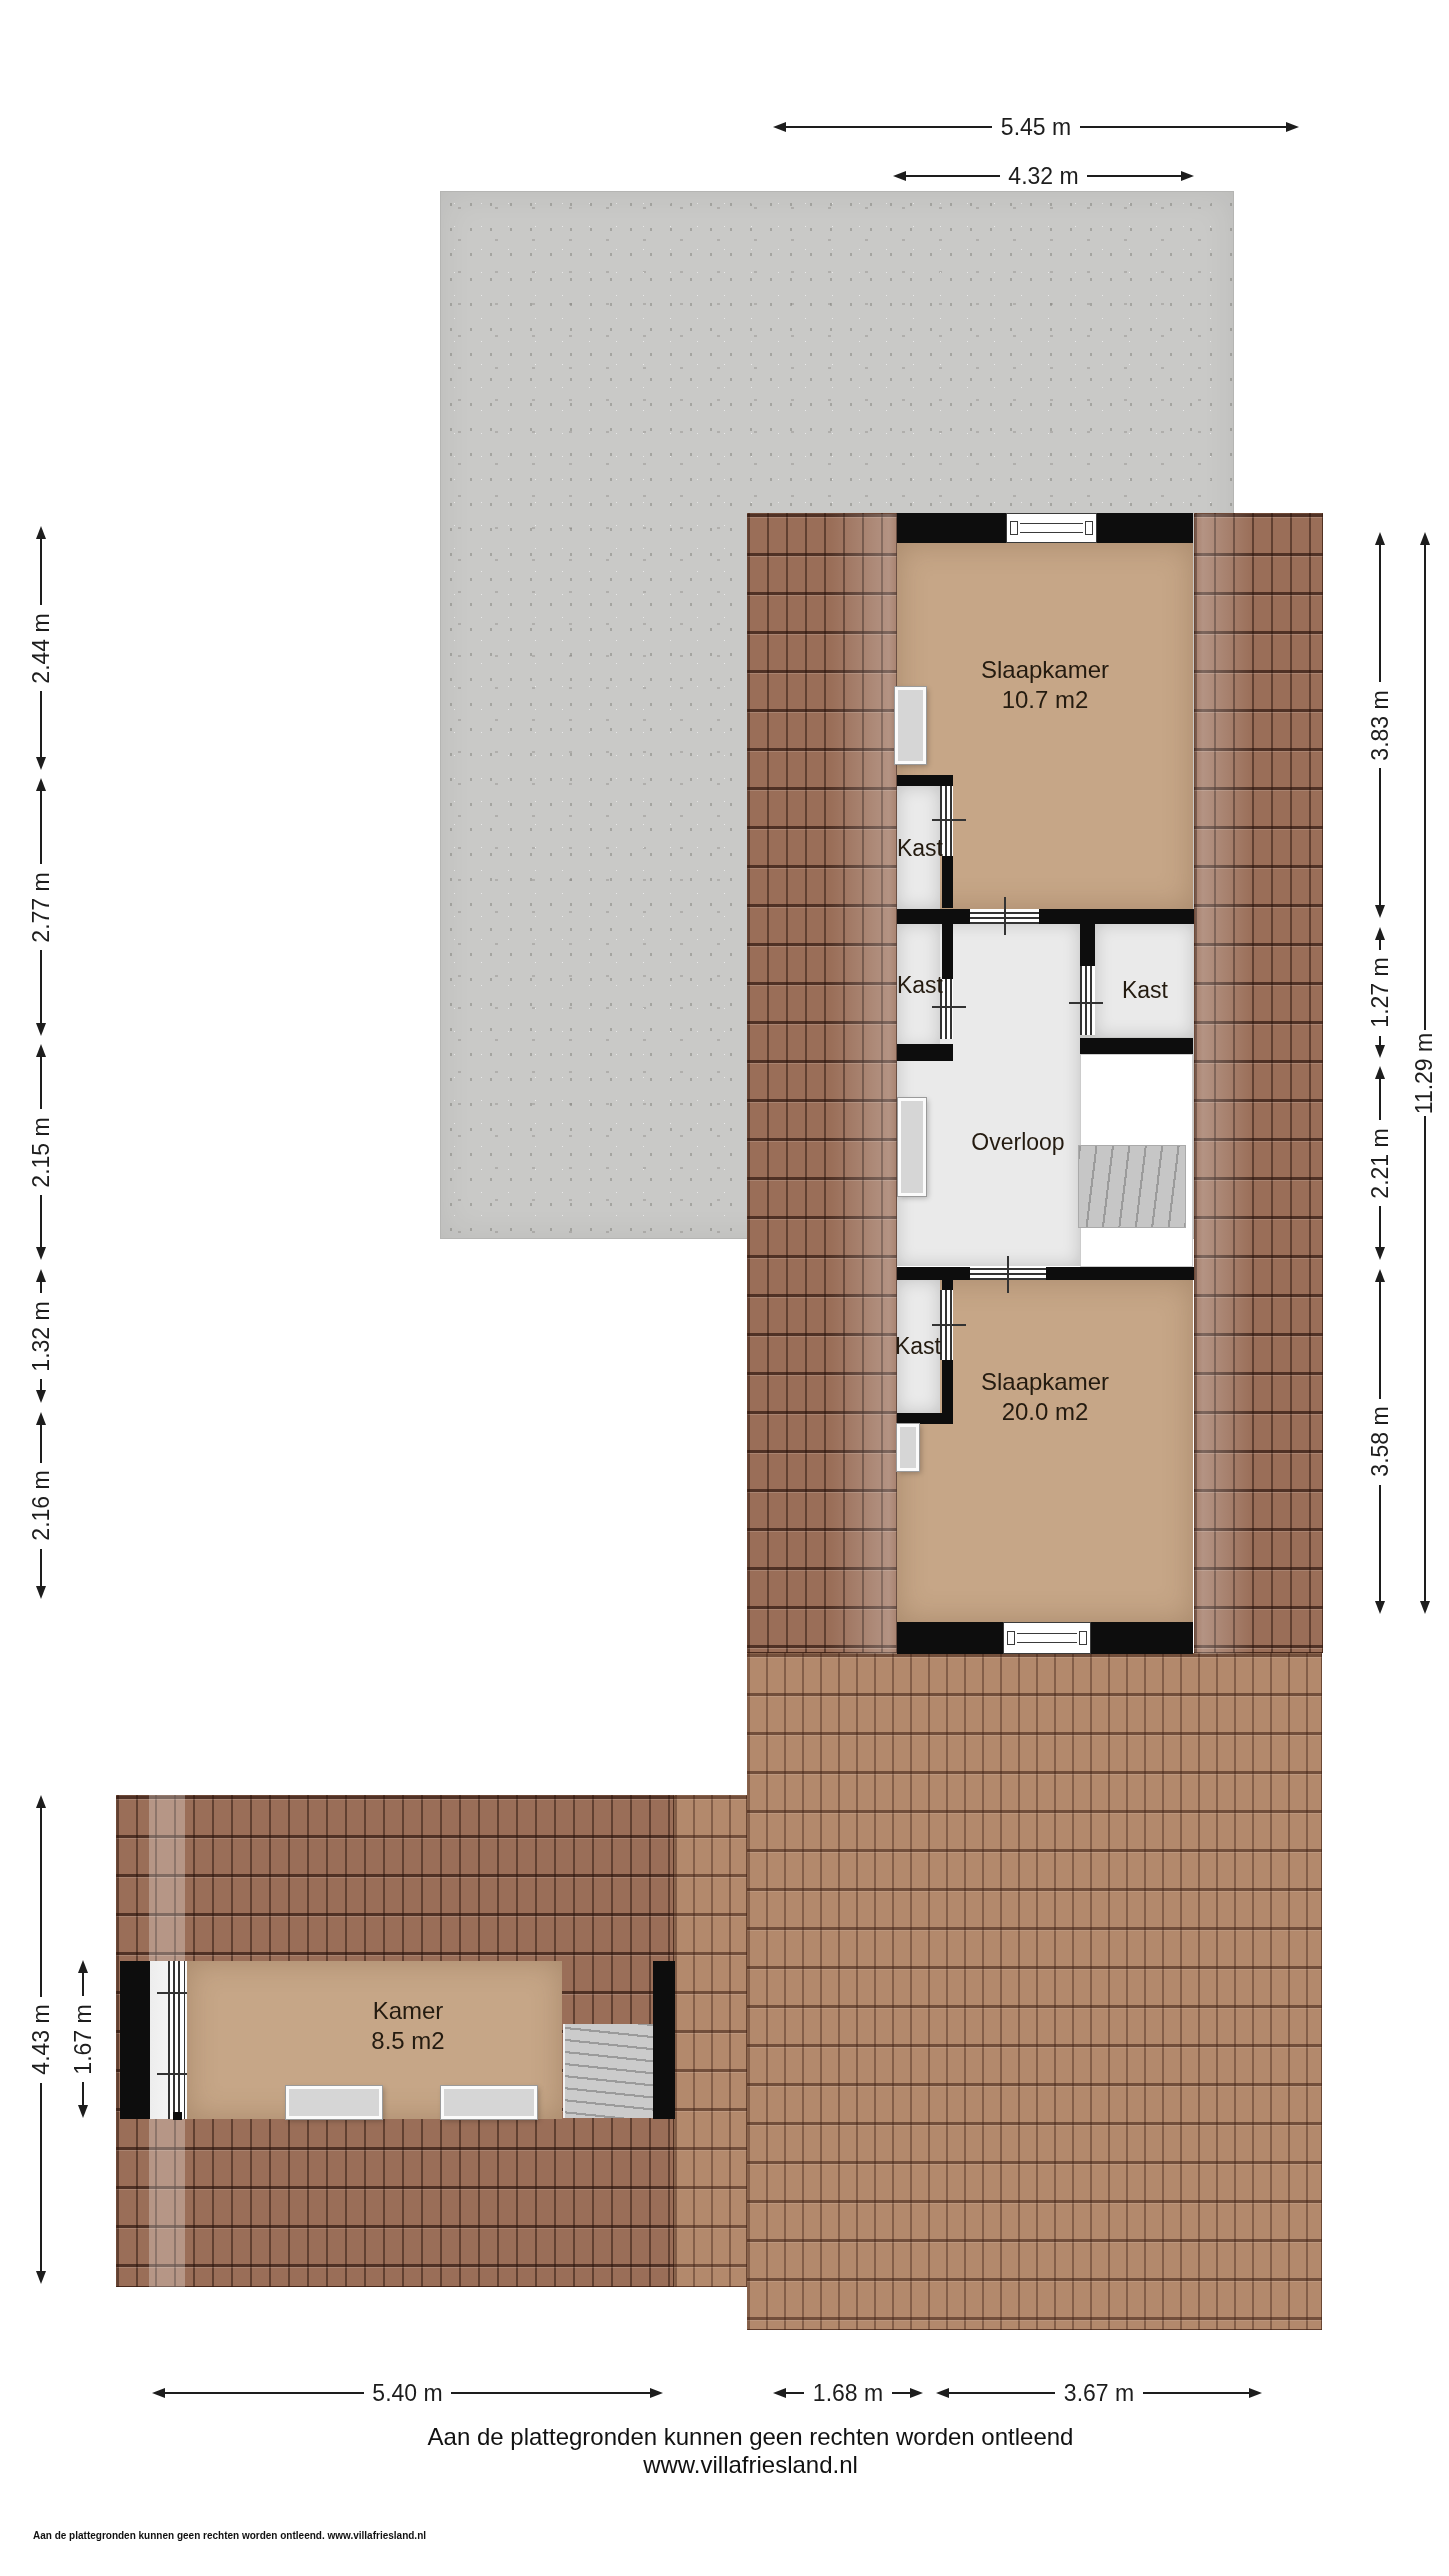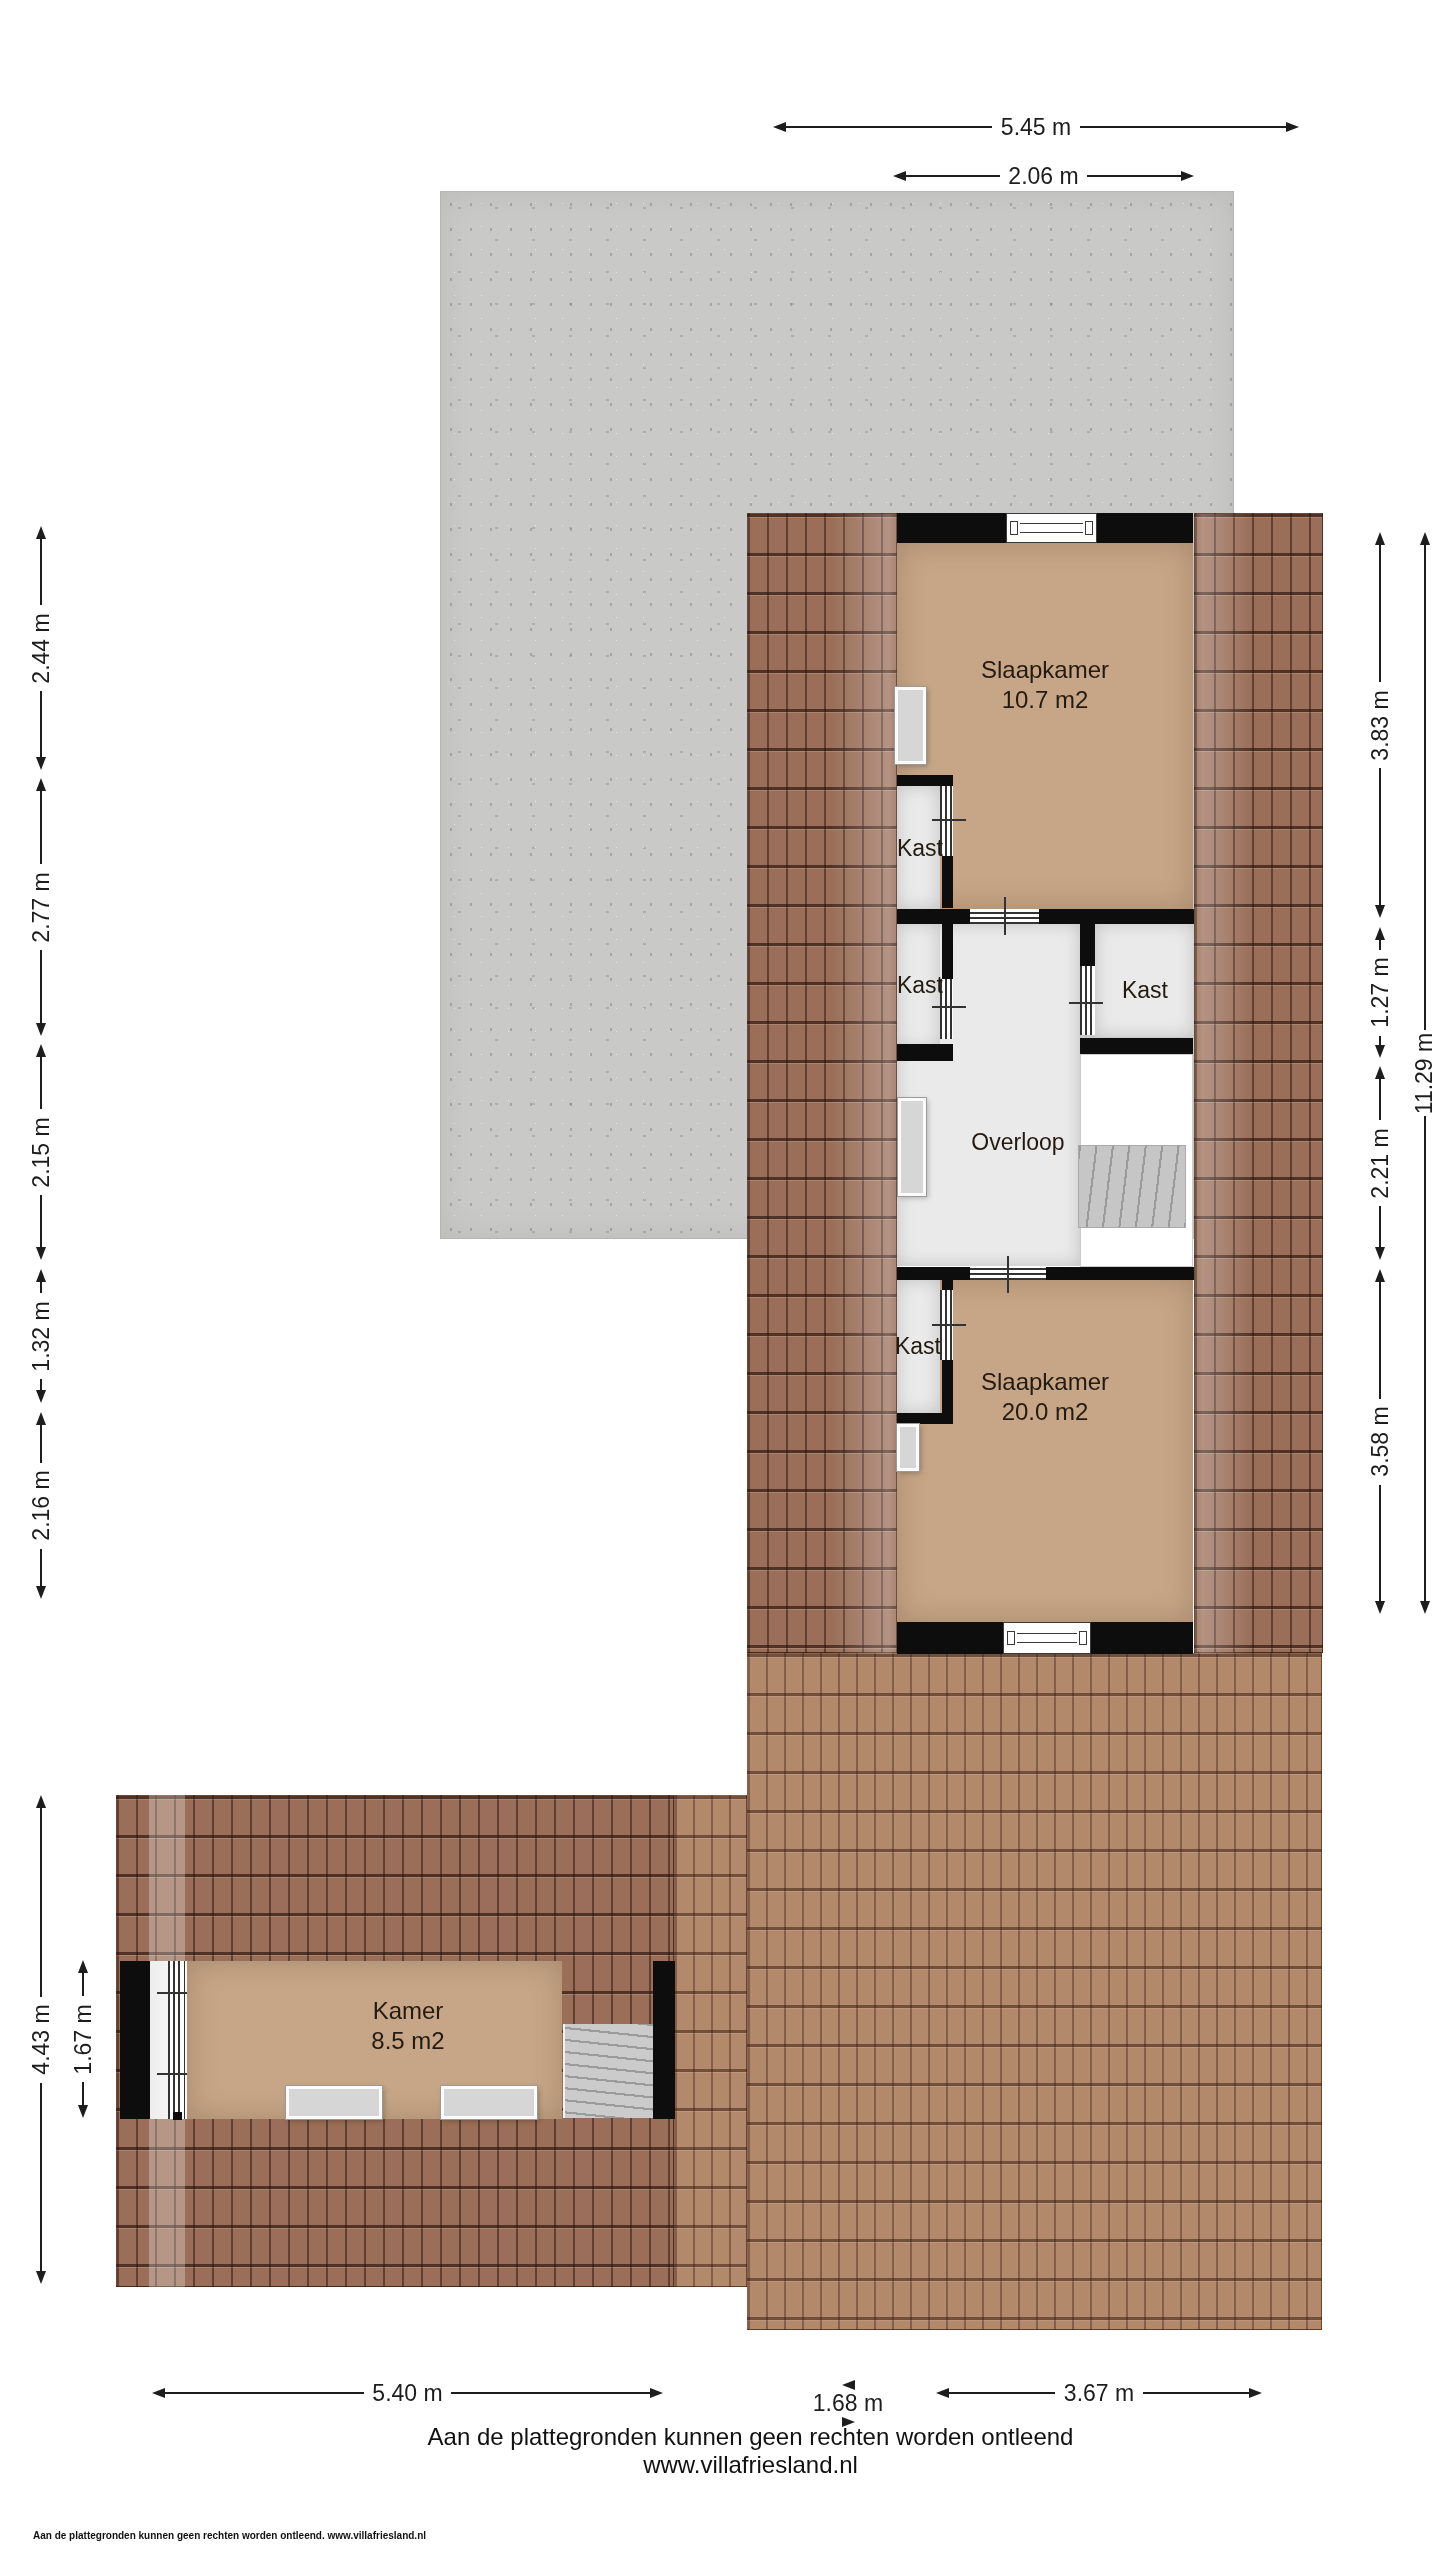--- a/index.html
+++ b/index.html
@@ -178,21 +178,21 @@
   <div class="dim-h" style="left:773px;top:114px;width:526px;">
     <i class="ah ah-left"></i>
       <div class="dl-h"></div>
     <span class="hlab">5.45 m</span>
     <div class="dl-h"></div>
       <i class="ah ah-right"></i>
   </div>
   <div class="dim-h" style="left:893px;top:163px;width:301px;">
     <i class="ah ah-left"></i>
       <div class="dl-h"></div>
-    <span class="hlab">2.06 m</span>
+    <span class="hlab">4.32 m</span>
     <div class="dl-h"></div>
       <i class="ah ah-right"></i>
   </div>
 
   <div class="dim-v" style="left:22px;top:526px;height:244px;">
     <i class="ah ah-up"></i>
       <div class="dl-v"></div>
     <div class="vlab">
         <span>2.44 m</span>
       </div>
@@ -302,21 +302,21 @@
       <i class="ah ah-down"></i>
   </div>
 
   <div class="dim-h" style="left:152px;top:2380px;width:511px;">
     <i class="ah ah-left"></i>
       <div class="dl-h"></div>
     <span class="hlab">5.40 m</span>
     <div class="dl-h"></div>
       <i class="ah ah-right"></i>
   </div>
-  <div class="dim-h" style="left:773px;top:2380px;width:150px;flex-direction:column;">
+  <div class="dim-h" style="left:773px;top:2380px;width:150px;">
     <i class="ah ah-left"></i>
       <div class="dl-h"></div>
     <span class="hlab">1.68 m</span>
     <div class="dl-h"></div>
       <i class="ah ah-right"></i>
   </div>
   <div class="dim-h" style="left:936px;top:2380px;width:326px;">
     <i class="ah ah-left"></i>
       <div class="dl-h"></div>
     <span class="hlab">3.67 m</span>

